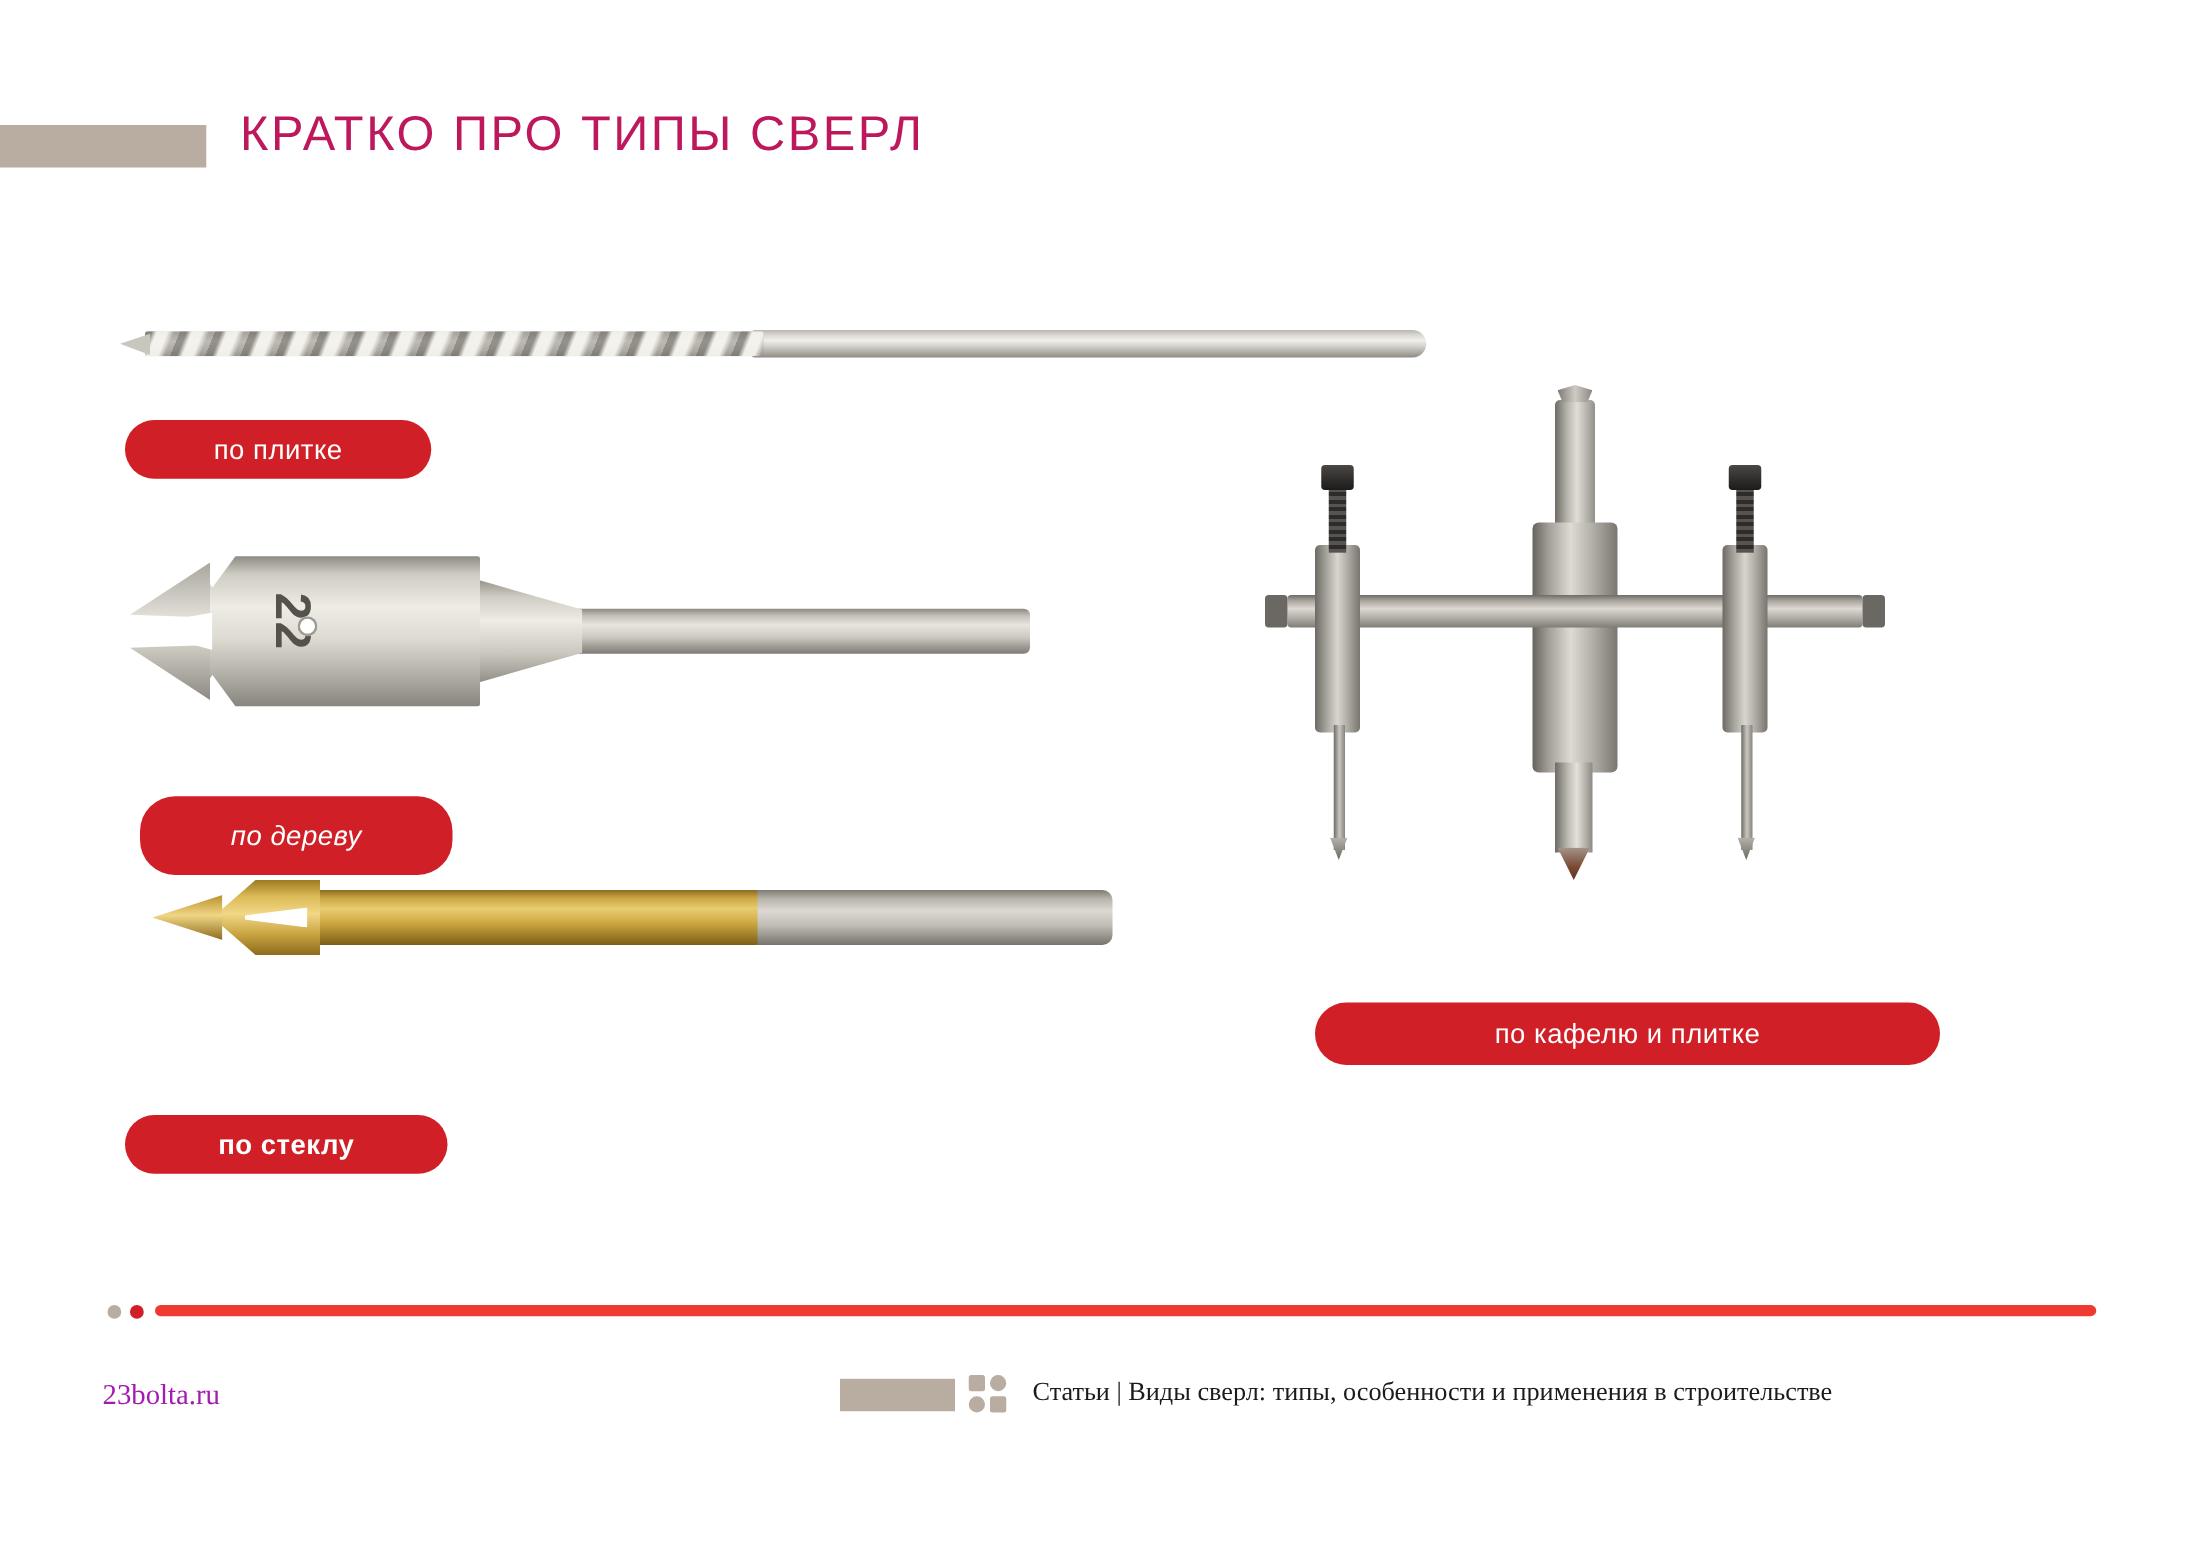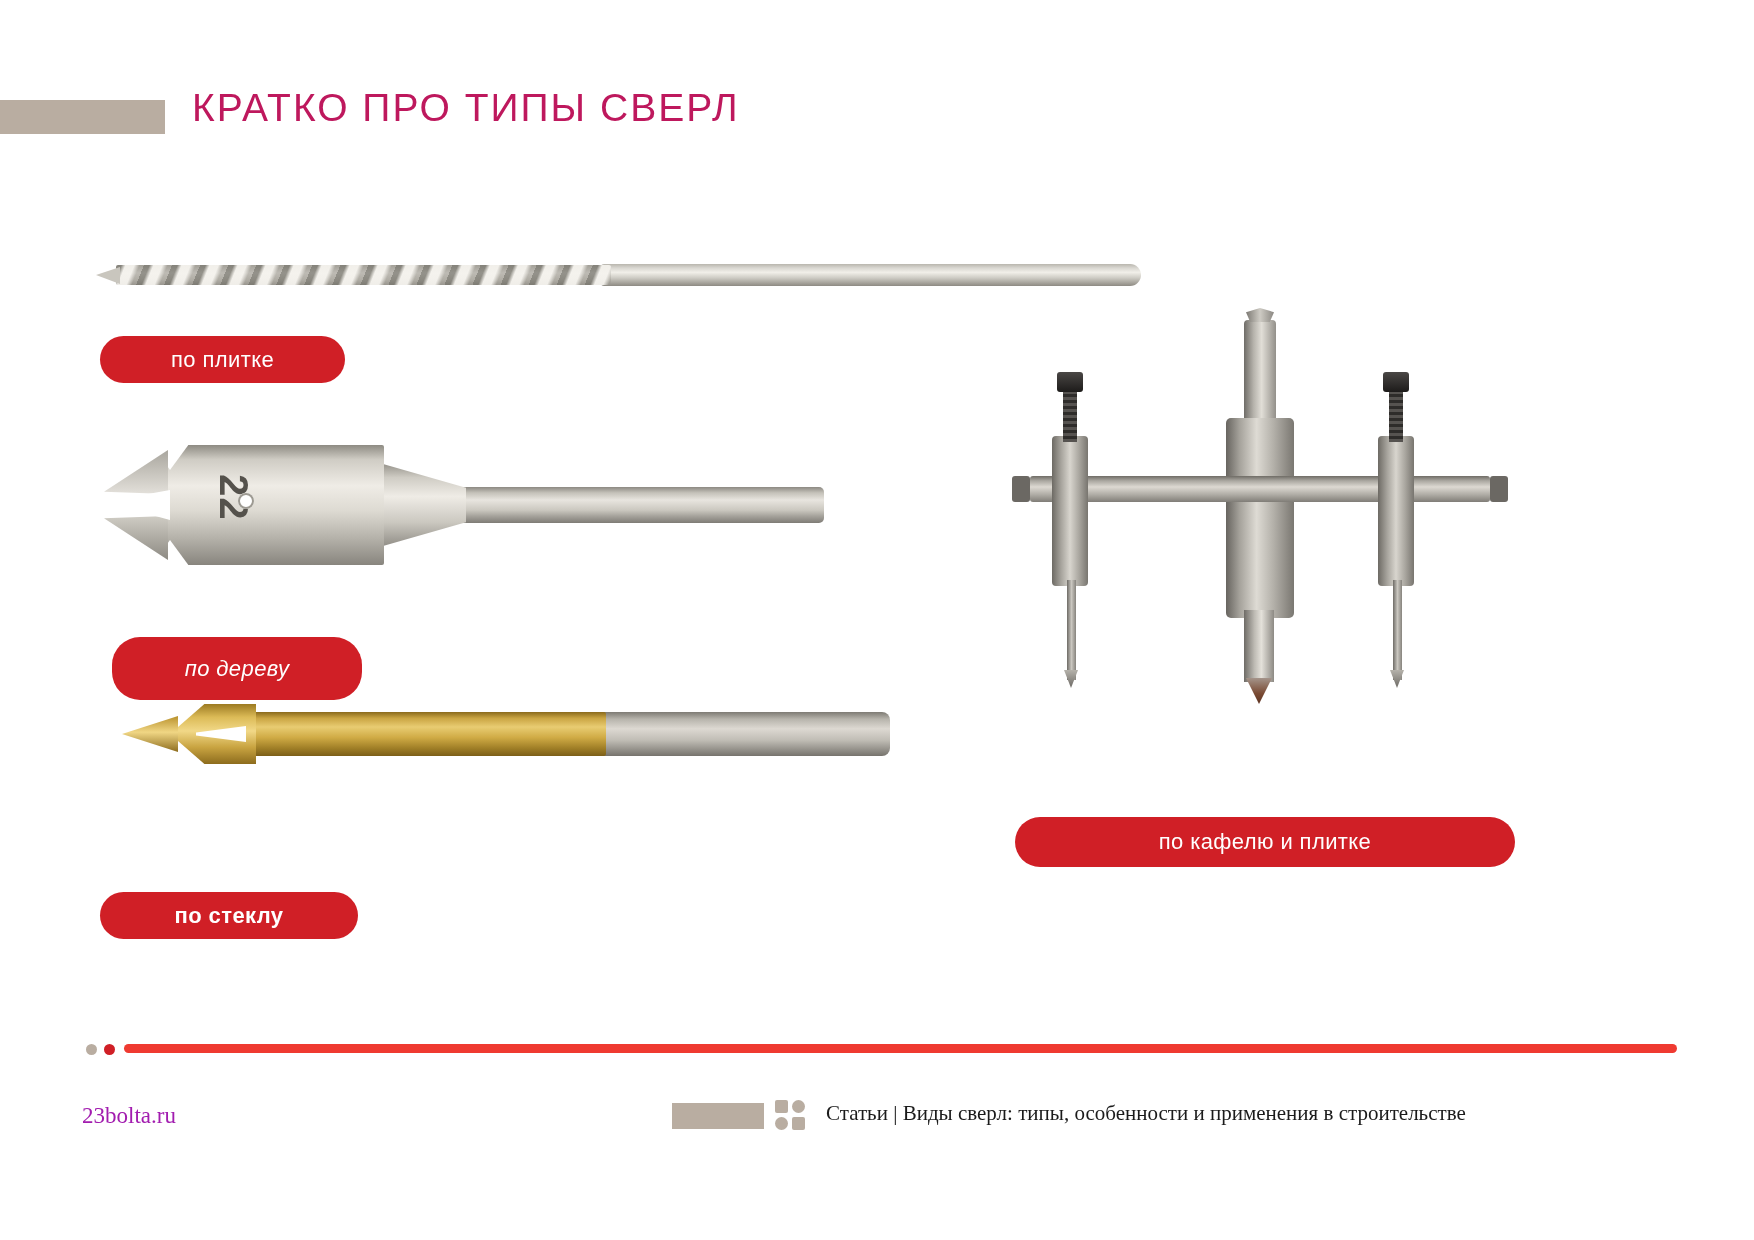--- a/index.html
+++ b/index.html
@@ -393,21 +393,21 @@
     background: linear-gradient(to bottom, #b5b2ab, #6c6964);
     clip-path: polygon(0% 0%, 100% 0%, 50% 100%);
   }
   .tile-cutter-tip.left { left: 34px; }
   .tile-cutter-tip.right { left: 360px; }
 
   
   #pill-metal  { left: 100px; top: 336px; width: 245px; height: 47px; }
   #pill-wood   { left: 112px; top: 637px; width: 250px; height: 63px; font-style: italic; }
   #pill-glass  { left: 100px; top: 892px; width: 258px; height: 47px; font-weight: bold; }
-  #pill-tile   { left: 1015px; top: 802px; width: 500px; height: 50px; margin-top: 15px; }
+  #pill-tile   { left: 1052px; top: 802px; width: 500px; height: 50px; }
 
   
   .footer-dot {
     position: absolute;
     border-radius: 50%;
   }
   .footer-dot.d1 { left: 86px; top: 1044px; width: 11px; height: 11px; background: #b9ada1; }
   .footer-dot.d2 { left: 104px; top: 1044px; width: 11px; height: 11px; background: #d01f26; }
   .footer-line {
     position: absolute;

